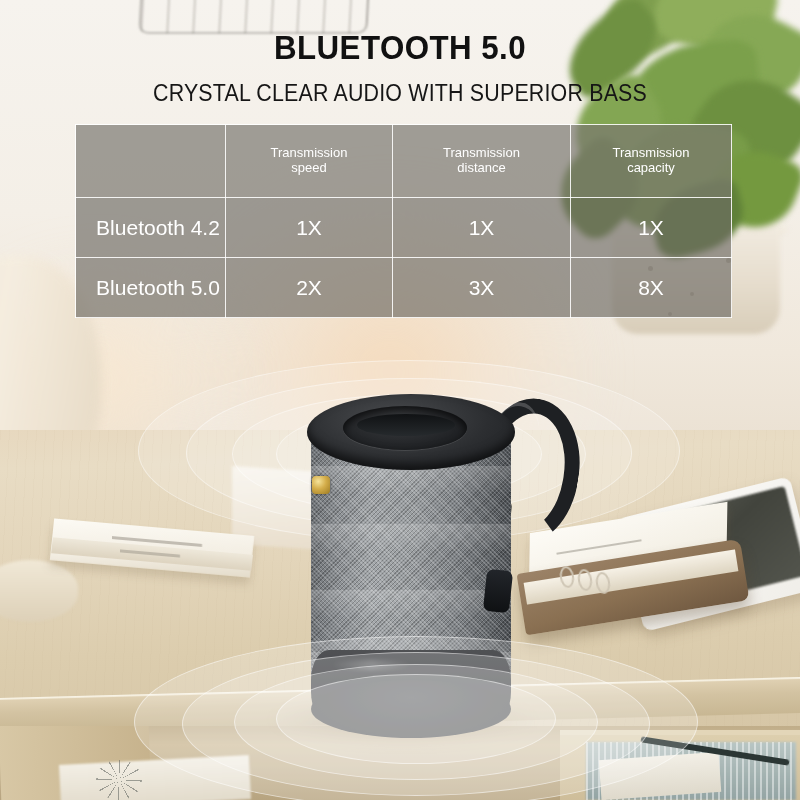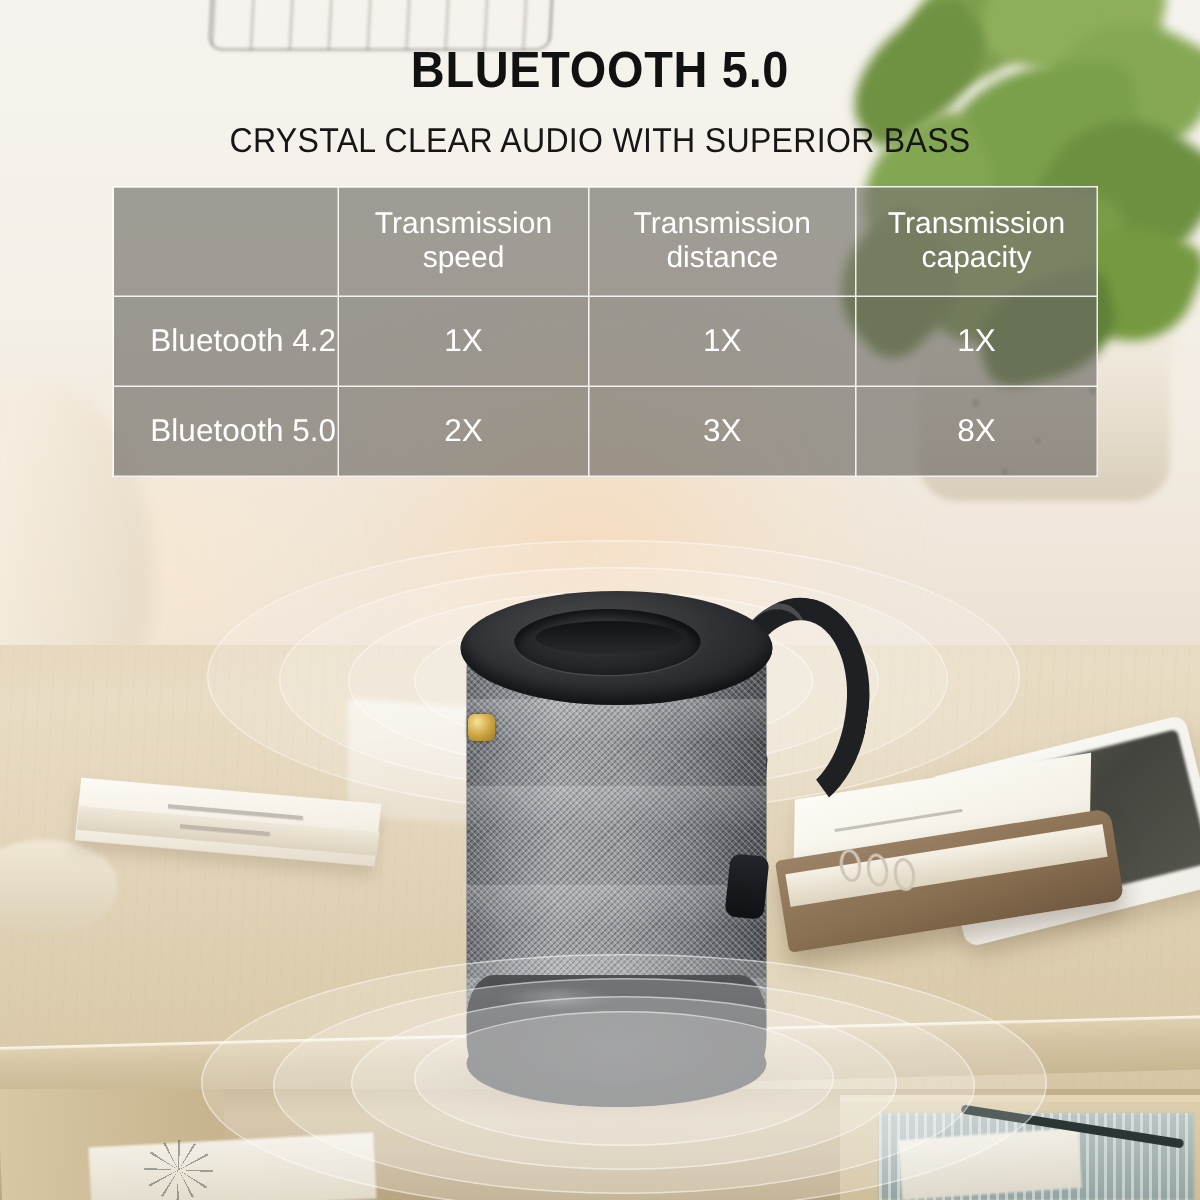--- a/index.html
+++ b/index.html
@@ -333,25 +333,25 @@
   .cmp-table{
     position:absolute;left:75px;top:124px;width:656px;
     border-collapse:collapse;table-layout:fixed;
   }
   .cmp-table td{
     border:1.6px solid rgba(255,255,255,.88);
     color:#fff;text-align:center;vertical-align:middle;
     background:rgba(109,106,100,.66);
   }
   .cmp-table tr.hdr td{
-    height:70px;font-size:20px;line-height:1.14;
+    height:70px;font-size:13px;line-height:1.14;
     background:rgba(122,119,112,.70);
   }
   .cmp-table tr.row td{height:57px;font-size:21px;}
-  .cmp-table td.lbl{text-align:right;padding-left:16px;font-size:20px;}
+  .cmp-table td.lbl{text-align:center;padding-left:16px;font-size:20px;}
   .cmp-table td.blank{background:rgba(122,119,112,.70);}
   .c1{width:150px;} .c2{width:167px;} .c3{width:178px;} .c4{width:161px;}
 </style>
 </head>
 <body>
 
 <div id="stage">
 
   <div class="scene">
 

